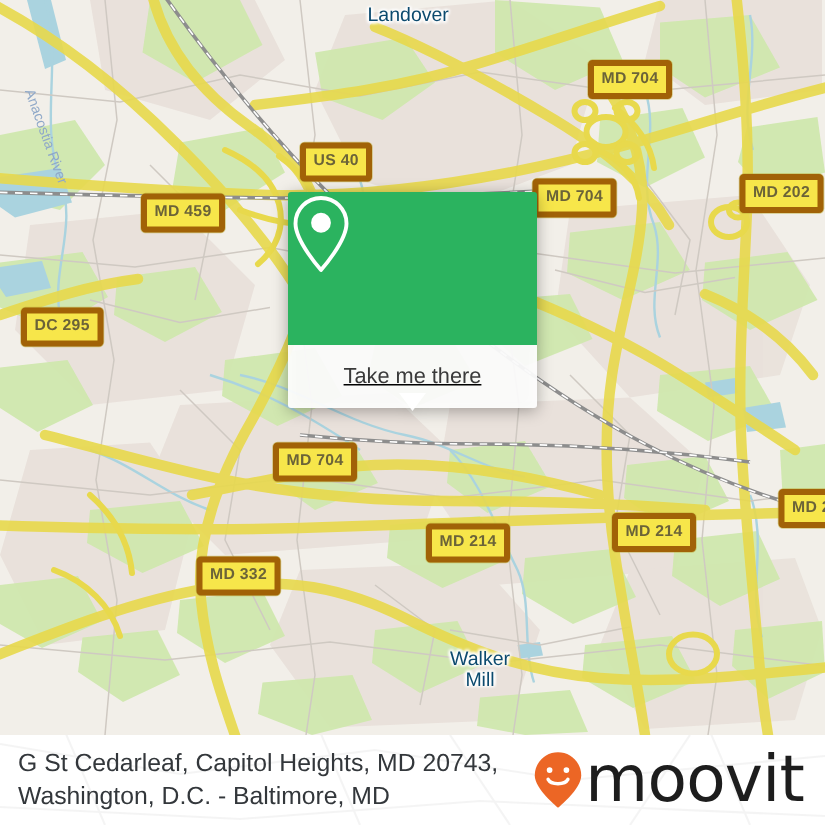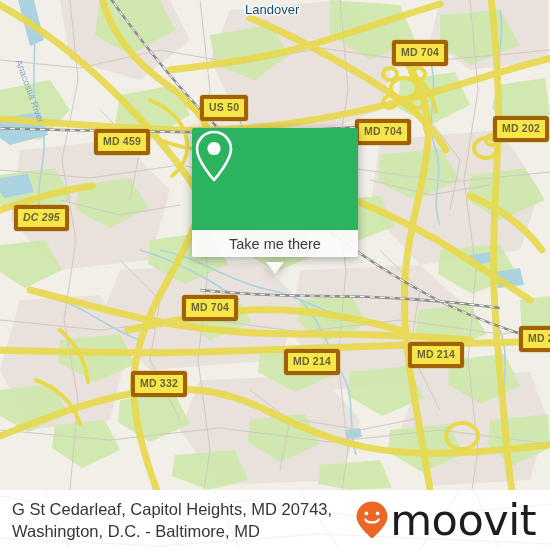--- a/index.html
+++ b/index.html
@@ -62,23 +62,24 @@
     left:192px;top:128px;width:166px;
     filter:drop-shadow(0 2px 5px rgba(0,0,0,.33));
   }
   .popup-head{
     height:102px;background:#2bb35f;
     border-radius:2px 2px 0 0;
     display:flex;align-items:center;justify-content:center;
   }
   .popup-body{
     background:rgba(255,255,255,.93);
-    height:27px;
+    height:42px;
     display:flex;align-items:center;justify-content:center;
     border-radius:0 0 2px 2px;
+    text-decoration:underline;
   }
   .popup-label{
     color:#3a3a3a;font-size:14.5px;
     font-family:"Liberation Sans","DejaVu Sans",sans-serif;
   }
   .popup-tail{
     position:absolute;left:50%;top:134px;
     width:0;height:0;margin-left:-9px;
     border-left:9px solid transparent;
     border-right:9px solid transparent;
@@ -275,31 +276,35 @@
           <path d="M108 -5 C140 40 180 90 220 130 C252 162 284 196 320 224 C356 252 392 276 430 296 C470 317 510 332 555 344"></path>
           <path d="M-10 128 C60 130 130 132 200 132 C260 132 320 130 380 126"></path>
           <path d="M200 290 C240 294 280 296 320 296 C380 296 440 300 500 308"></path>
         </g>
       </g>
     </svg>
 
     <div class="place" style="left:245px;top:2px;">
       <span>Landover</span>
     </div>
+    <div class="place two" style="left:290px;top:432px;width:60px;">
+      <div>Walker</div>
+      <div>Mill</div>
+    </div>
 
     <div class="river-label" style="left:24px;top:58px;transform:rotate(70deg);">
       <span>Anacostia River</span>
     </div>
 
     <div class="shield" style="left:392px;top:40px;"><span>MD 704</span></div>
-    <div class="shield" style="left:200px;top:95px;"><span>US 50</span></div>
+    <div class="shield" style="left:200px;top:95px;"><span>US 40</span></div>
     <div class="shield" style="left:355px;top:119px;"><span>MD 704</span></div>
     <div class="shield" style="left:452px;top:116px;margin-left:41px;"><span>MD 202</span></div>
     <div class="shield" style="left:94px;top:129px;"><span>MD 459</span></div>
-    <div class="shield" style="left:14px;top:205px;font-style:italic;"><span>DC 295</span></div>
+    <div class="shield" style="left:14px;top:205px;"><span>DC 295</span></div>
     <div class="shield" style="left:182px;top:295px;"><span>MD 704</span></div>
     <div class="shield" style="left:284px;top:349px;"><span>MD 214</span></div>
     <div class="shield" style="left:408px;top:342px;"><span>MD 214</span></div>
     <div class="shield" style="left:519px;top:326px;"><span>MD 2</span></div>
     <div class="shield" style="left:131px;top:371px;"><span>MD 332</span></div>
 
     <div class="popup">
       <div class="popup-head">
         <svg width="44" height="56" viewBox="0 0 44 56">
           <path d="M22 4 C12.6 4 5 11.6 5 21 C5 33 22 52 22 52 C22 52 39 33 39 21 C39 11.6 31.4 4 22 4 Z" fill="none" stroke="#ffffff" stroke-width="2.6" stroke-linejoin="round"></path>

